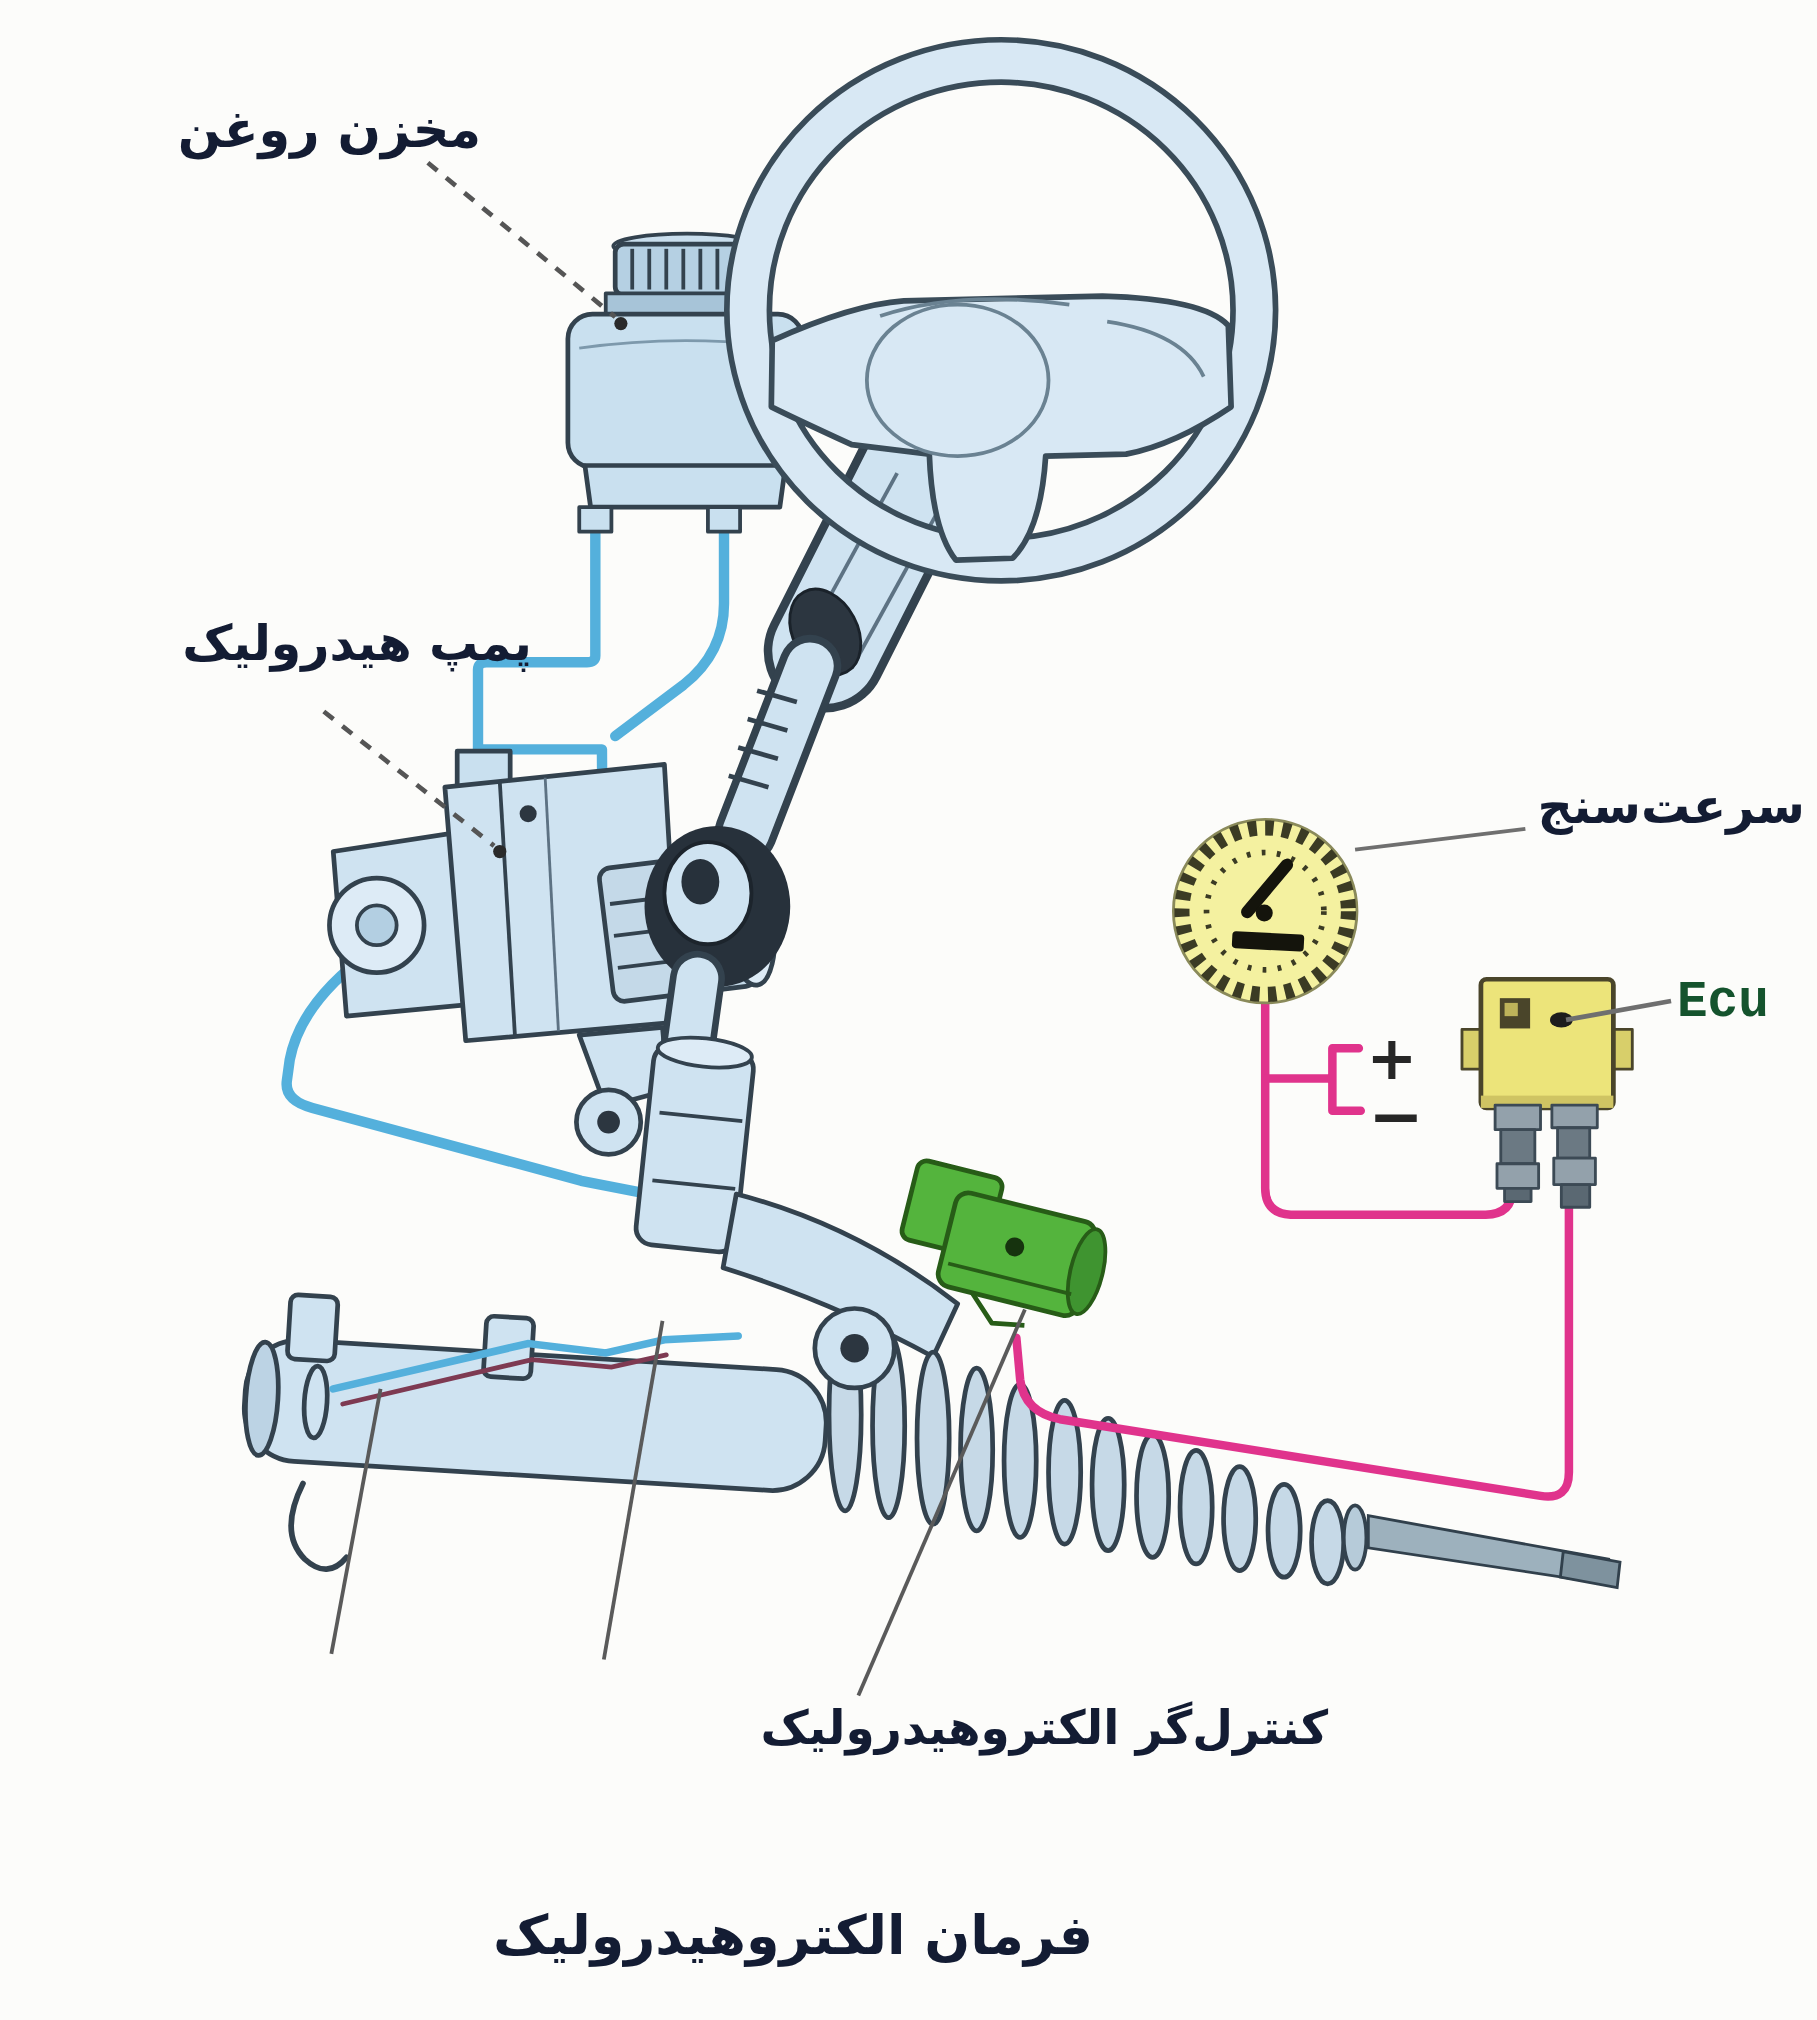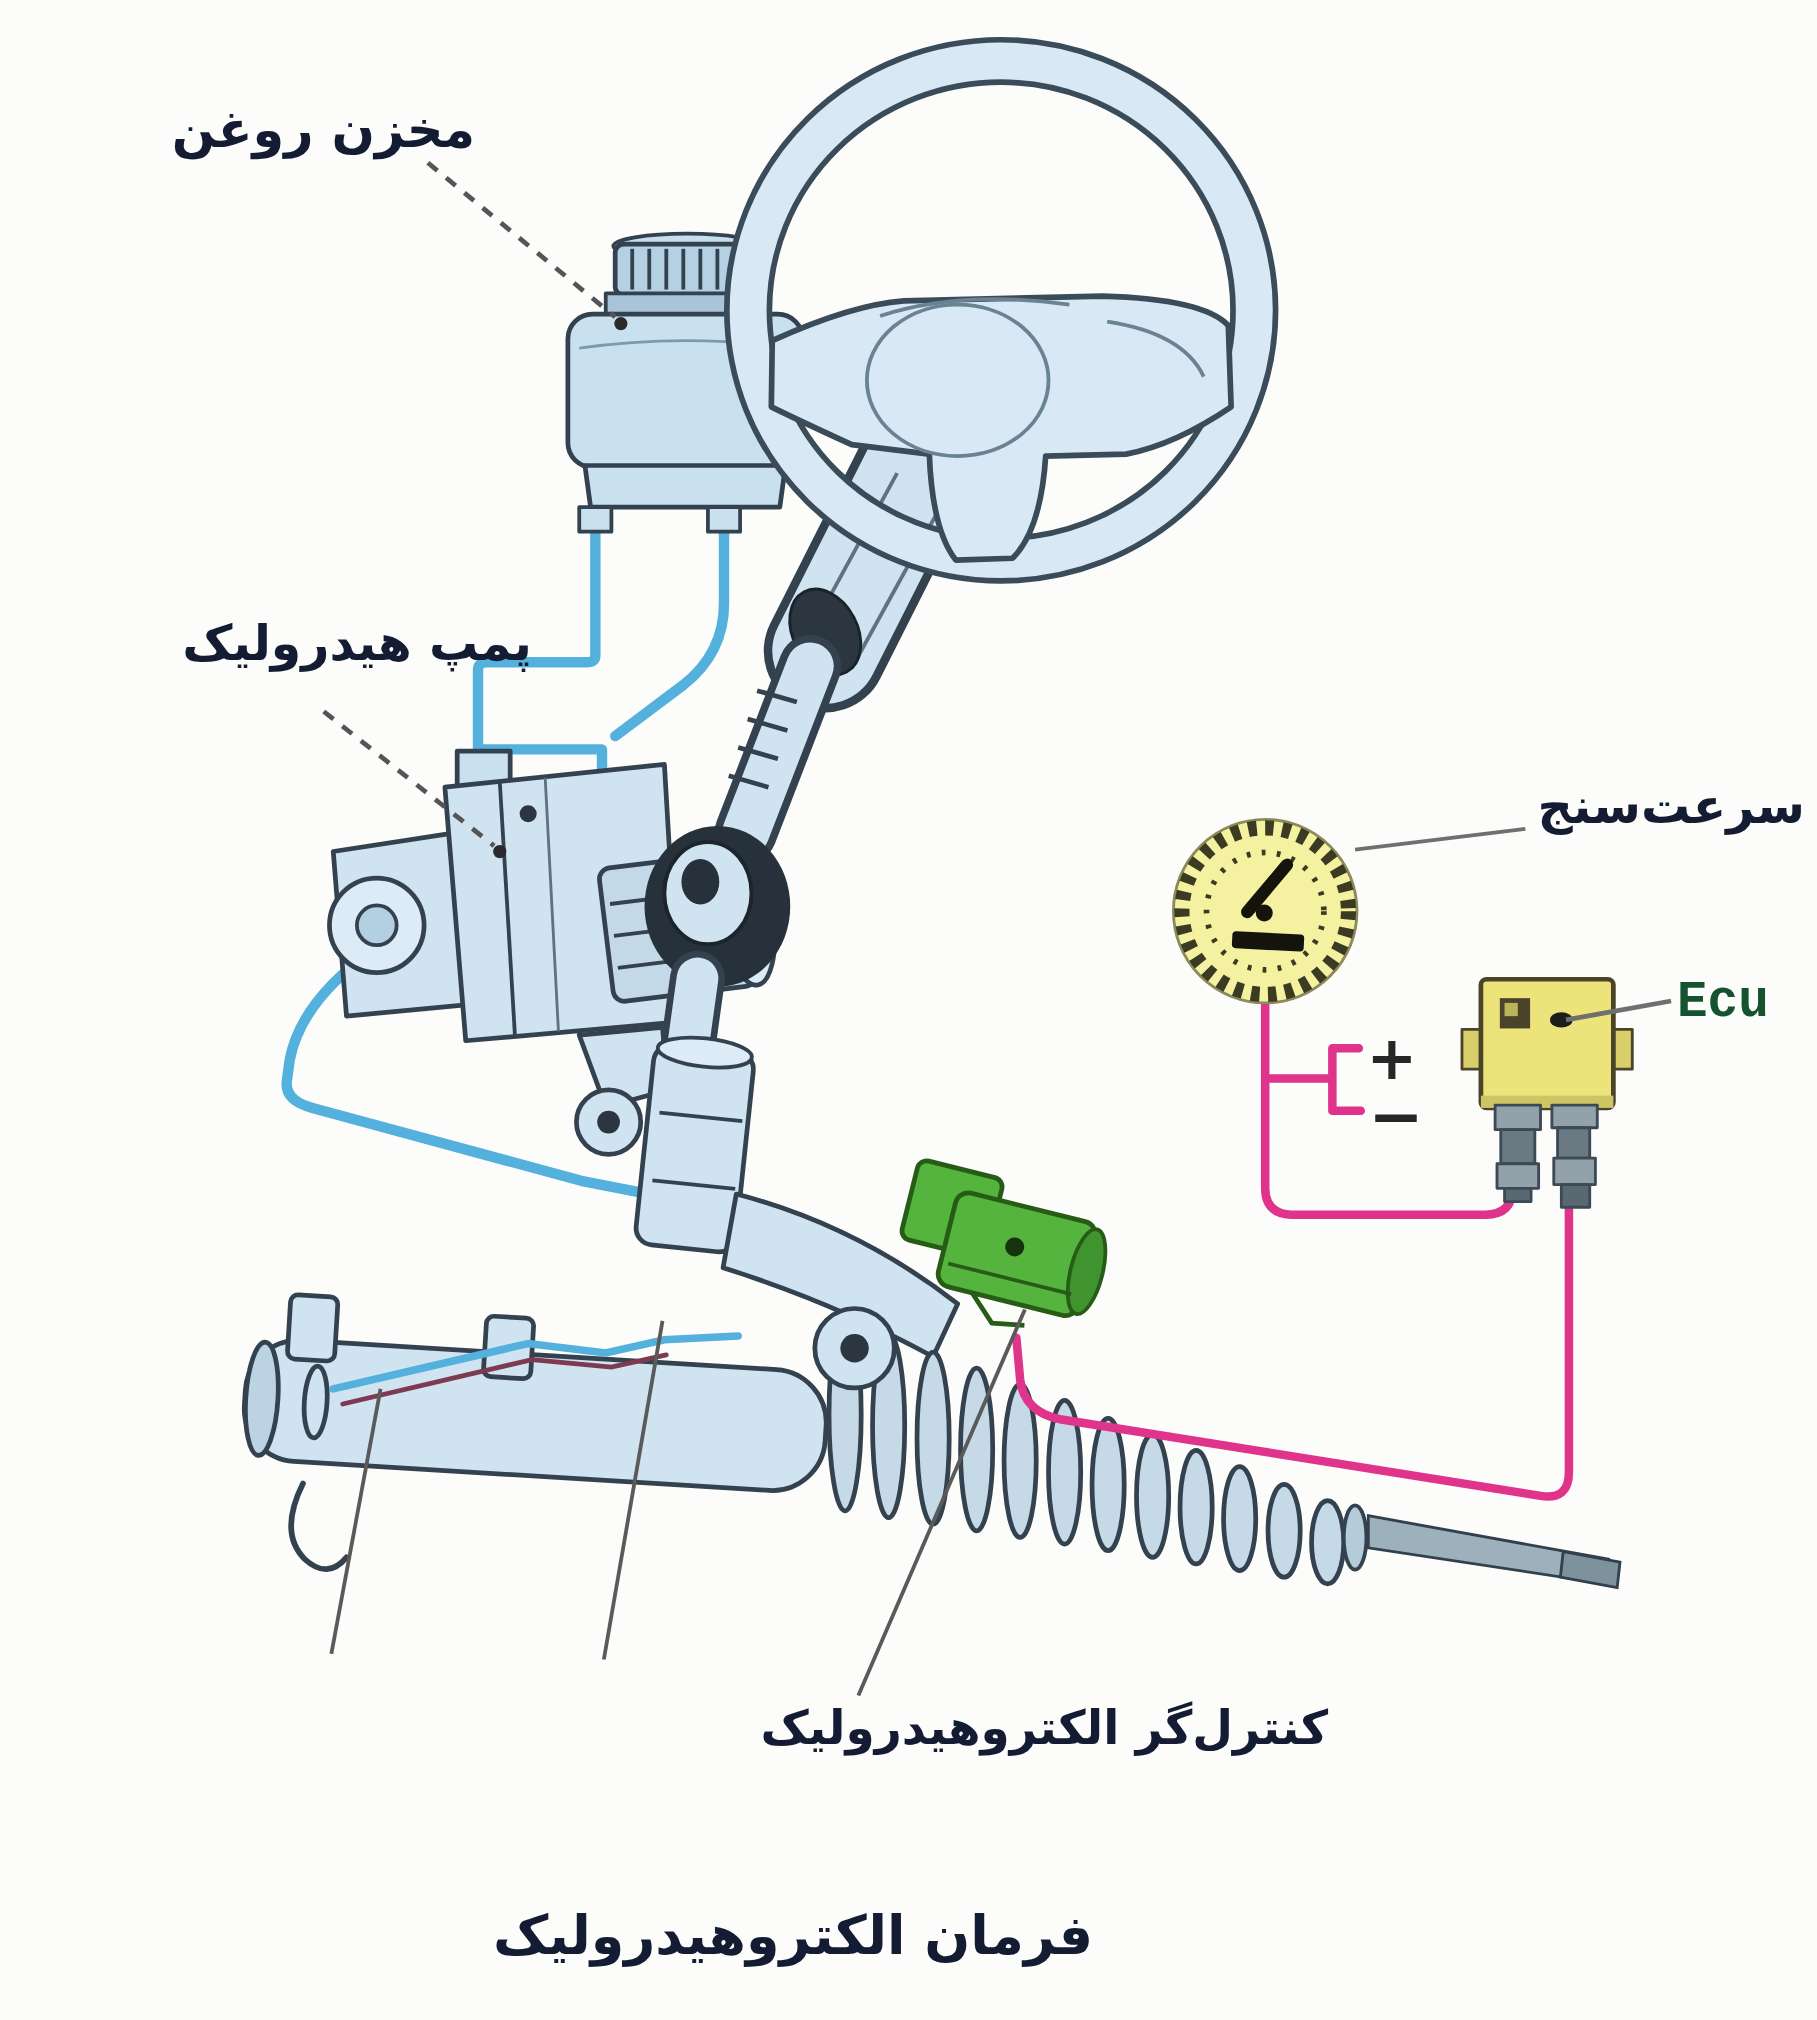--- a/index.html
+++ b/index.html
@@ -13,21 +13,21 @@
   #art{position:absolute;left:0;top:0;}
   .lbl{
     position:absolute;
     color:#131c33;
     font-weight:bold;
     font-family:"DejaVu Sans", sans-serif;
     line-height:1.1;
     white-space:nowrap;
   }
   .fa{direction:rtl;}
-  .lbl-reservoir{left:219px;top:102px;width:256px;font-size:51px;text-align:center;}
+  .lbl-reservoir{left:225px;top:102px;width:256px;font-size:51px;text-align:center;}
   .lbl-pump{left:201px;top:617px;width:331px;font-size:49px;text-align:left;}
   .lbl-speed{left:1526px;top:780px;width:279px;font-size:49px;text-align:right;}
   .lbl-ecu{left:1677px;top:975px;font-size:51px;color:#14532d;font-family:Liberation Mono, monospace;}
   .lbl-hyd{left:235px;top:1639px;width:379px;font-size:49px;text-align:center;}
   .lbl-ctrl{left:784px;top:1702px;width:544px;font-size:47px;text-align:center;}
   .lbl-caption{left:558px;top:1906px;width:535px;font-size:54px;text-align:center;}
 </style>
 </head>
 <body>
 

